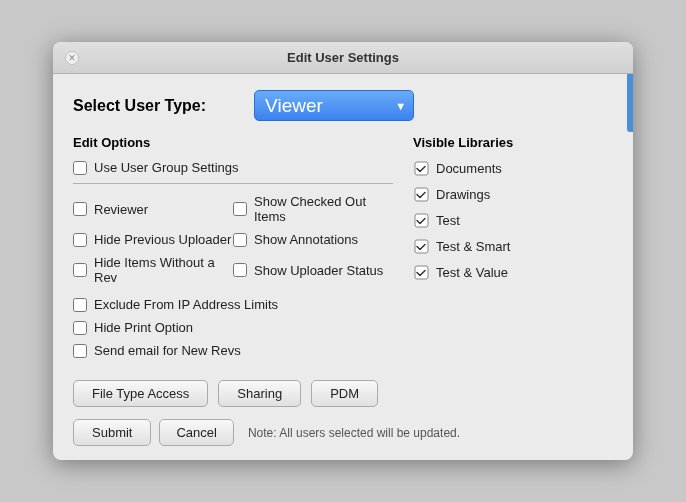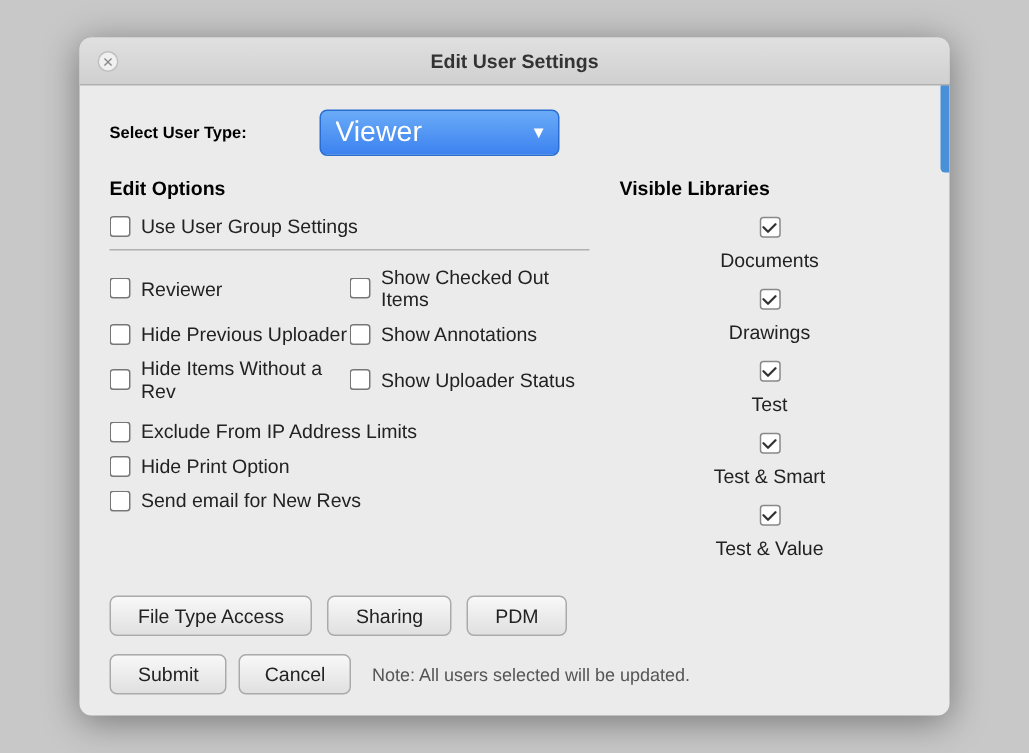--- a/index.html
+++ b/index.html
@@ -58,21 +58,21 @@
     .dialog-body {
       padding: 16px 20px 14px 20px;
     }
     .user-type-row {
       display: flex;
       align-items: center;
       margin-bottom: 14px;
     }
     .user-type-label {
       font-weight: 700;
-      font-size: 11px;
+      font-size: 16px;
       margin-right: 12px;
       white-space: nowrap;
     }
     .select-wrapper {
       position: relative;
       display: inline-block;
     }
     .user-type-select {
       appearance: none;
       -webkit-appearance: none;
@@ -139,21 +139,20 @@
       display: grid;
       grid-template-columns: 1fr 1fr;
       gap: 0;
       margin-bottom: 4px;
     }
     .two-col-options .checkbox-row {
       margin-bottom: 8px;
     }
     .visible-libs .checkbox-row {
       margin-bottom: 10px;
-      flex-direction: column;
     }
     .checked-icon {
       width: 16px;
       height: 16px;
       display: inline-flex;
       align-items: center;
       justify-content: center;
       flex-shrink: 0;
     }
     .checked-icon svg {

